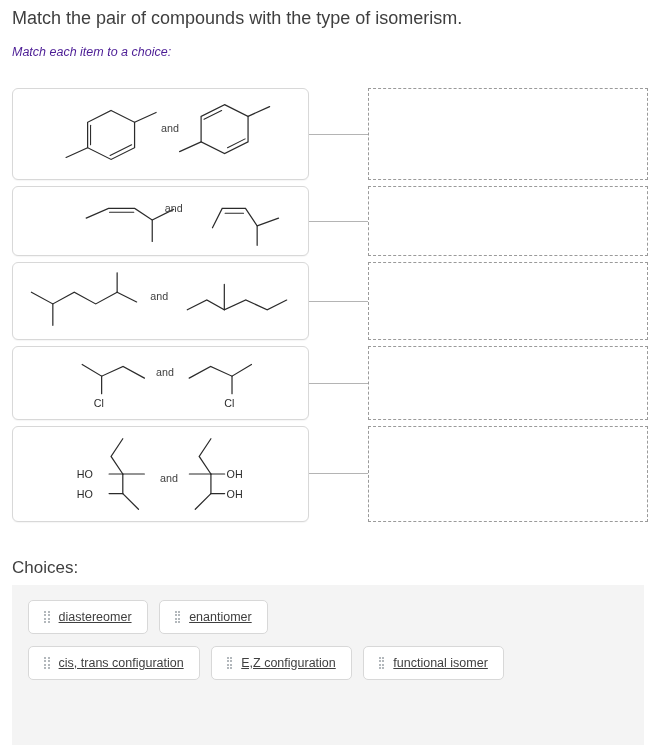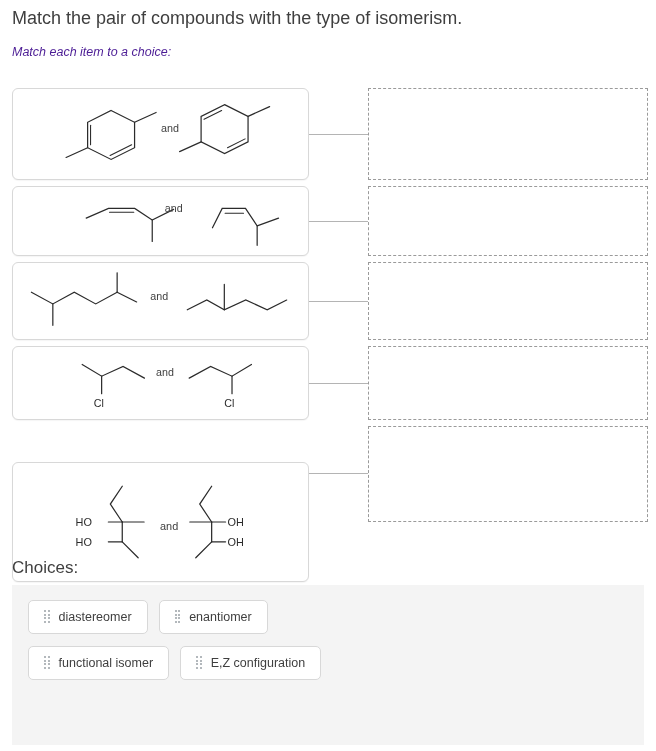--- a/index.html
+++ b/index.html
@@ -69,30 +69,31 @@
     position:absolute; left:12px; top:585px;
     width:632px; height:160px;
     background:#f4f4f4;
   }
   .chip-row { display:flex; gap:11px; padding:0 0 0 16px; }
   .chip-row.r1 { padding-top:15px; }
   .chip-row.r2 { padding-top:12px; }
   .chip-row.r3 { padding-top:12px; }
   .chip {
     display:inline-flex;
-    align-items:flex-start;
+    align-items:center;
     gap:9px;
     background:#fff;
     border:1px solid #d8d8d8;
     border-radius:5px;
     padding:9px 15px;
     font-size:12.5px;
     color:#3f3f3f;
     cursor:grab;
     white-space:nowrap;
+    text-decoration:underline;
   }
   .grip {
     display:inline-grid;
     grid-template-columns:repeat(2, 2px);
     grid-template-rows:repeat(4, 2px);
     gap:1.6px;
     flex:none;
   }
   .grip i { width:2px; height:2px; background:#9aa0a6; border-radius:50%; display:block; }
 </style>
@@ -185,21 +186,21 @@
           <line class="bond" x1="222" y1="30" x2="222" y2="48"></line>
           <text class="atom-label" x="214" y="62">Cl</text>
         </g>
       </svg>
     </div>
     <div class="connector" style="top:295px;"></div>
     <div class="drop-zone" style="top:258px; height:74px;"></div>
   </div>
 
   <div class="row">
-    <div class="item-card" style="top:338px; height:120px;margin-top:36px;">
+    <div class="item-card" style="top:338px; height:96px;">
       <svg class="svg-wrap" viewBox="0 0 297 96">
         <g>
           <polyline class="bond" points="110,12 98,30 110,48"></polyline>
           <line class="bond" x1="110" y1="48" x2="132" y2="48"></line>
           <line class="bond" x1="110" y1="48" x2="96" y2="48"></line>
           <text class="atom-label" x="63" y="52">HO</text>
           <line class="bond" x1="110" y1="48" x2="110" y2="68"></line>
           <line class="bond" x1="110" y1="68" x2="96" y2="68"></line>
           <text class="atom-label" x="63" y="72">HO</text>
           <line class="bond" x1="110" y1="68" x2="126" y2="84"></line>
@@ -259,29 +260,42 @@
       <span class="grip">
           <i></i>
           <i></i>
           <i></i>
           <i></i>
           <i></i>
           <i></i>
           <i></i>
           <i></i>
         </span>
+      <span>cis, trans configuration</span>
+    </div>
+    <div class="chip">
+      <span class="grip">
+          <i></i>
+          <i></i>
+          <i></i>
+          <i></i>
+          <i></i>
+          <i></i>
+          <i></i>
+          <i></i>
+        </span>
+      <span>E,Z configuration</span>
+    </div>
+    <div class="chip">
+      <span class="grip">
+          <i></i>
+          <i></i>
+          <i></i>
+          <i></i>
+          <i></i>
+          <i></i>
+          <i></i>
+          <i></i>
+        </span>
       <span>functional isomer</span>
     </div>
-    <div class="chip">
-      <span class="grip">
-          <i></i>
-          <i></i>
-          <i></i>
-          <i></i>
-          <i></i>
-          <i></i>
-          <i></i>
-          <i></i>
-        </span>
-      <span>E,Z configuration</span>
-    </div>
   </div>
 </div>
 
 </body></html>

